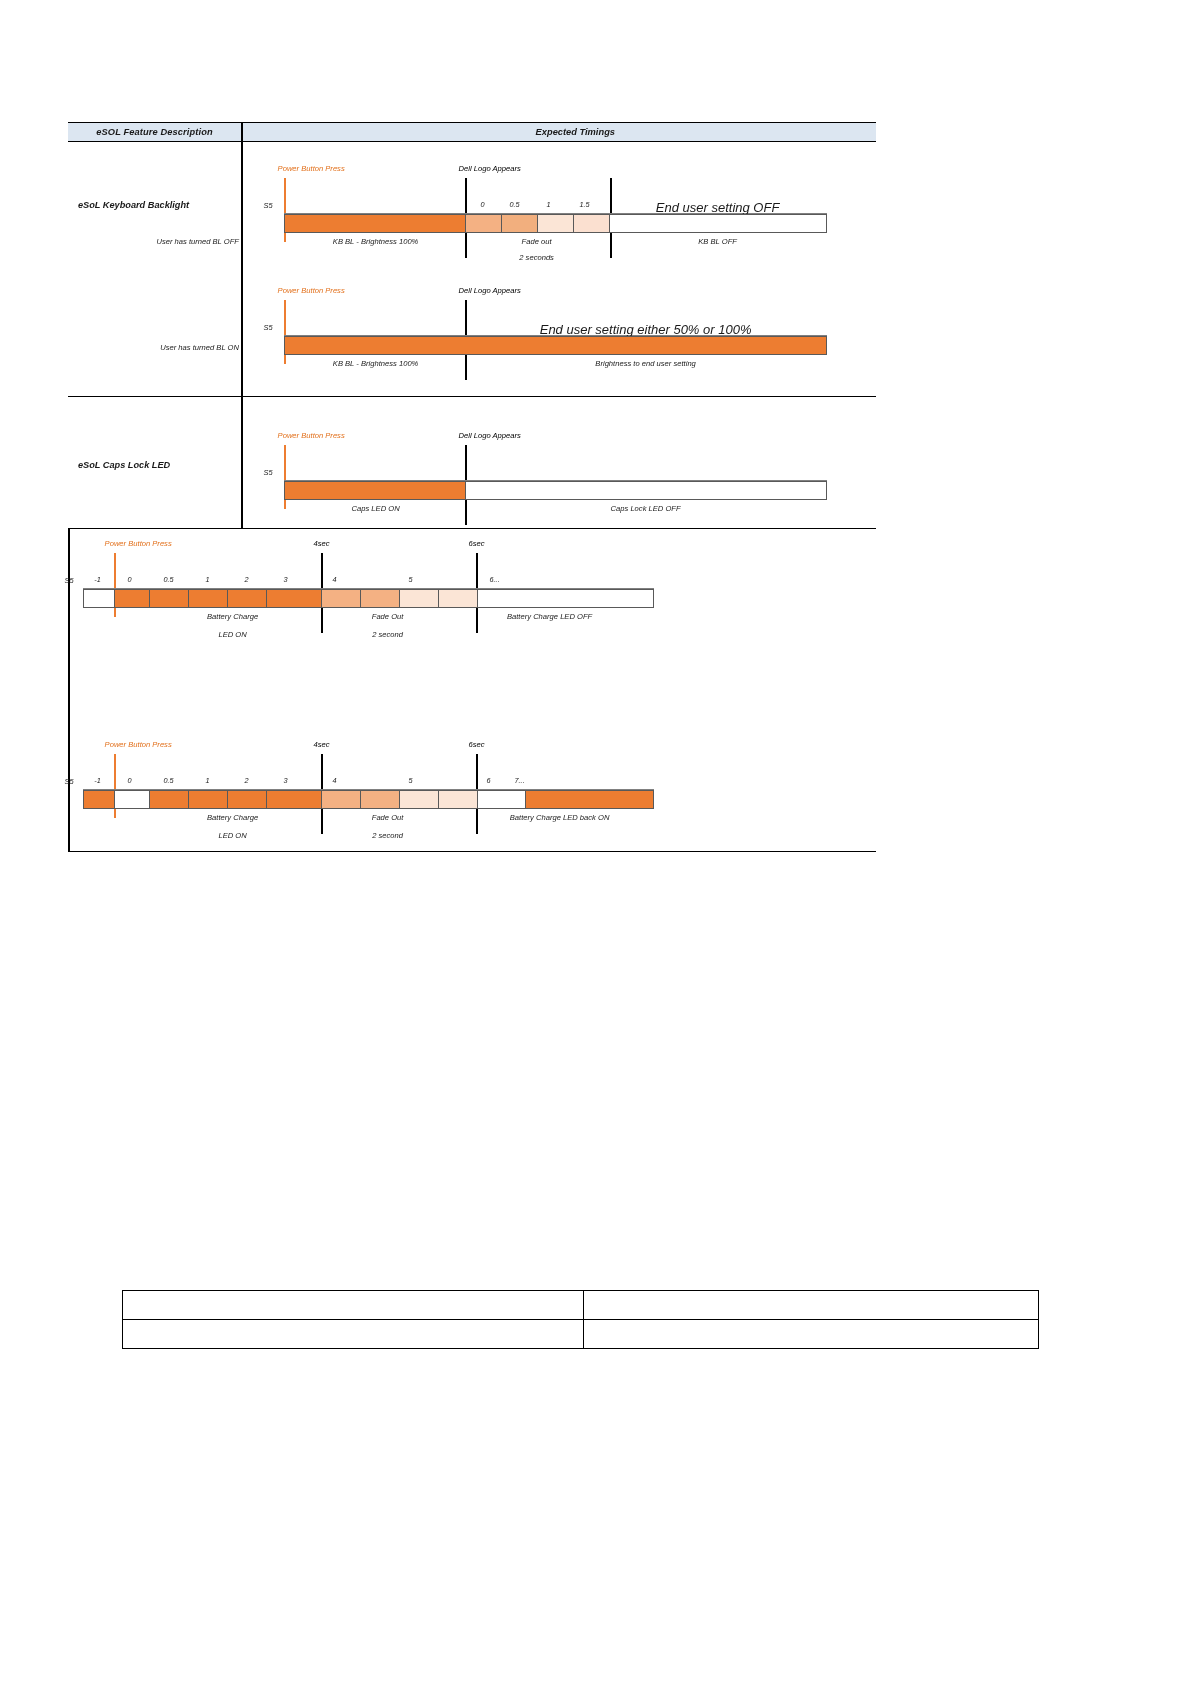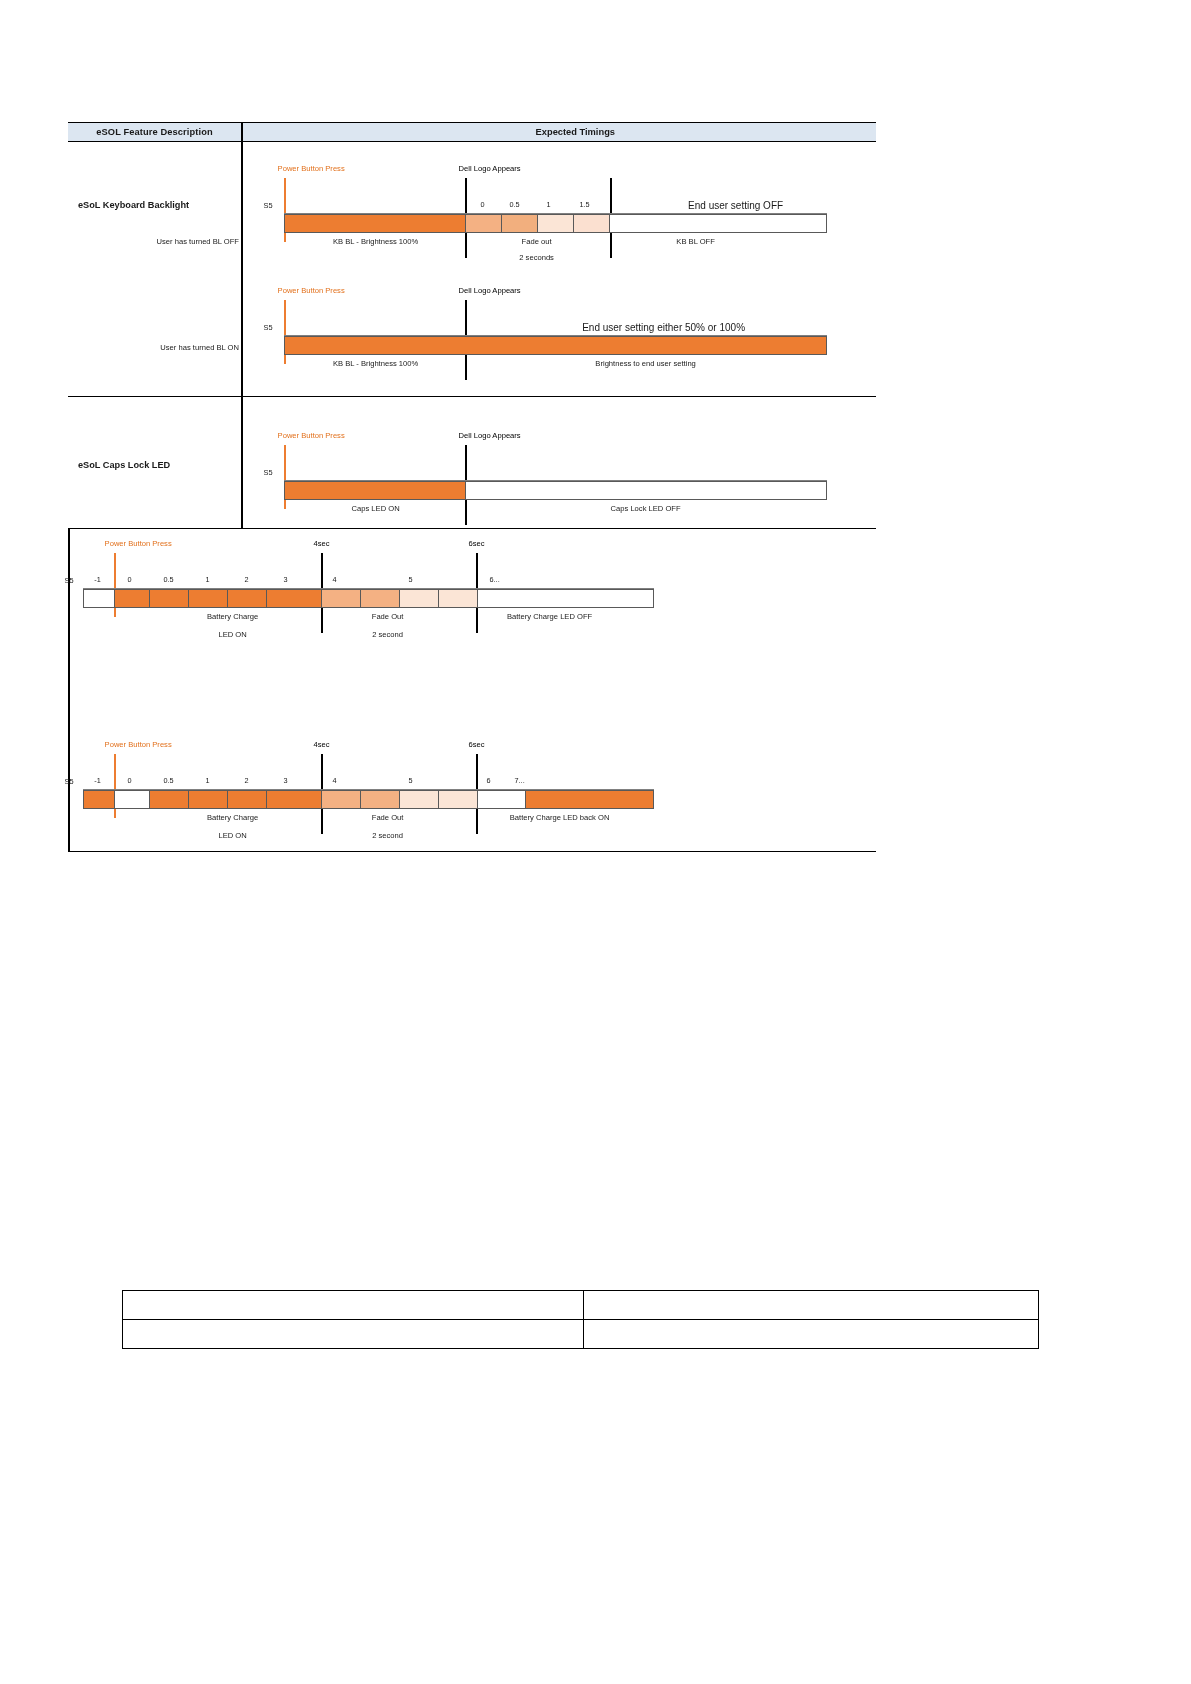--- a/index.html
+++ b/index.html
@@ -3,21 +3,21 @@
 <meta charset="utf-8">
 <title>eSOL Feature Timing Diagram</title>
 <style>
   html,body{margin:0;padding:0;background:#ffffff;}
   body{
     width:1191px;height:1684px;
     font-family:"Liberation Sans",sans-serif;
     color:#1a1a1a;
     -webkit-font-smoothing:none;
   }
-  .page{position:relative;width:1191px;height:1684px;overflow:hidden;}
+  .page{position:relative;width:1191px;height:1684px;overflow:hidden;font-style:italic;}
 
   
   .tbl{
     position:absolute;left:68px;top:122px;width:808px;
   }
   .hdr{
     display:flex;background:#dce6f1;border-top:1.6px solid #000;border-bottom:1.6px solid #000;
     height:18px;align-items:center;
   }
   .hdr .c1{
@@ -58,21 +58,21 @@
   .seg{box-sizing:border-box;border-right:0.9px solid #595959;height:100%;}
   .seg:last-child{border-right:none;}
   .tick{position:absolute;font-size:7.3px;text-align:center;transform:translateX(-50%);color:#1a1a1a;}
   .s5{position:absolute;font-size:7.4px;color:#1a1a1a;}
 
   .cap{
     position:absolute;font-size:7.6px;text-align:right;white-space:nowrap;
     transform:translateX(-50%);color:#1a1a1a;
   }
   .overbar-lbl{
-    position:absolute;font-size:10px;white-space:nowrap;transform:translateX(-50%);color:#1a1a1a;margin-left:18px;
+    position:absolute;font-size:13px;white-space:nowrap;transform:translateX(-50%);color:#1a1a1a;
   }
 
   
   .btmtbl{
     position:absolute;left:122px;top:1290px;width:917px;
     border:1.4px solid #000;border-collapse:collapse;
   }
   .btmtbl td{border:1.4px solid #000;height:26px;}
   .btmtbl .left{width:458px;}
 </style>
@@ -123,21 +123,21 @@
             <div class="seg" style="width:36px;background:#F4B183;"></div>
             <div class="seg" style="width:36px;background:#F2AF7E;"></div>
             <div class="seg" style="width:36px;background:#FBE5D6;"></div>
             <div class="seg" style="width:36px;background:#FBE0D0;"></div>
             <div class="seg" style="flex:1;background:#ffffff;"></div>
           </div>
 
           <div class="cap" style="left:133px;top:95px;">KB BL - Brightness 100%</div>
           <div class="cap" style="left:294px;top:95px;">Fade out</div>
           <div class="cap" style="left:294px;top:111px;">2 seconds</div>
-          <div class="cap" style="left:453px;top:95px;">KB BL OFF</div>
+          <div class="cap" style="left:475px;top:95px;">KB BL OFF</div>
         </div>
 
         <div class="tl" style="top:122px;">
           <div class="evt-label orange" style="left:35px;top:22px;">Power Button Press</div>
           <div class="evt-label black" style="left:216px;top:22px;">Dell Logo Appears</div>
 
           <div class="marker orange" style="left:41px;top:36px;height:64px;"></div>
           <div class="marker black" style="left:222px;top:36px;height:80px;"></div>
 
           <div class="s5" style="left:21px;top:59px;">S5</div>

